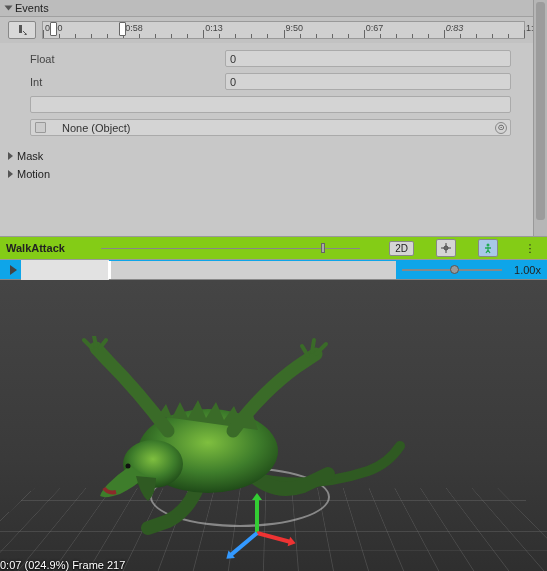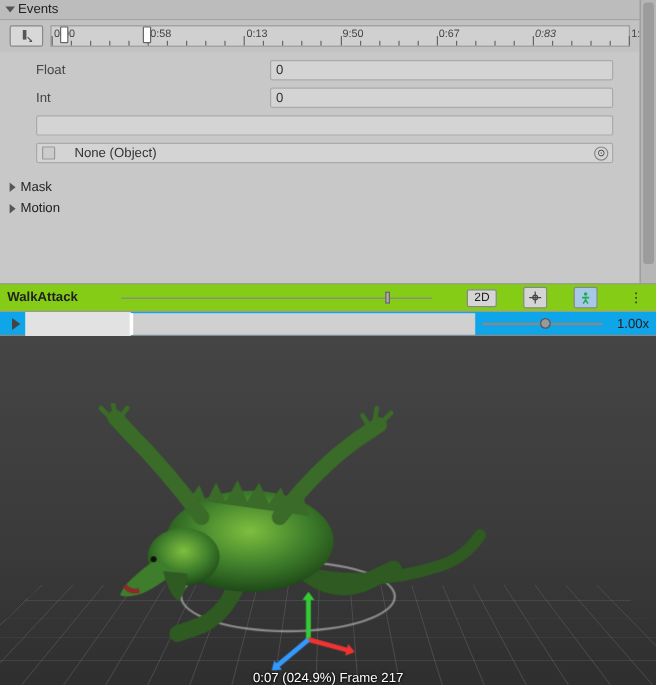--- a/index.html
+++ b/index.html
@@ -60,21 +60,21 @@
 
 .gizmo-ring { position: absolute; left: 150px; bottom: 50px; width: 180px; height: 60px; border: 2px solid rgba(220,220,220,0.5); border-radius: 50%; }
 .gizmo { position: absolute; left: 232px; bottom: 60px; width: 50px; height: 60px; }
 .axis { position: absolute; left: 50%; top: 70%; width: 4px; height: 36px; transform-origin: bottom center; }
 .axis.y { background: #3c3; transform: translateX(-50%) rotate(0deg); }
 .axis.x { background: #e33; transform: translateX(-50%) rotate(105deg); height: 34px; }
 .axis.z { background: #39f; transform: translateX(-50%) rotate(-130deg); height: 34px; }
 .axis::after { content:''; position:absolute; top:-6px; left:-3px; width:0; height:0; border-left:5px solid transparent; border-right:5px solid transparent; border-bottom:7px solid currentColor; }
 .axis.y::after { color:#3c3; } .axis.x::after { color:#e33; } .axis.z::after { color:#39f; }
 
-.frame-info { position: absolute; bottom: 6px; left: 0; right: 0; text-align: center; font-size: 11px; color: #fff; text-shadow: 0 1px 2px #000, 0 0 3px #000; }
+.frame-info { position: absolute; bottom: 6px; left: 0; right: 0; text-align: left; font-size: 11px; color: #fff; text-shadow: 0 1px 2px #000, 0 0 3px #000; }
 
 .scrollbar-v { position: absolute; right: 0; top: 0; bottom: 0; width: 14px; background: #b6b6b6; border-left: 1px solid #999; }
 .scrollbar-thumb { position: absolute; left: 2px; right: 2px; top: 2px; height: 218px; background: #9c9c9c; border-radius: 3px; }
 .content-area { position: absolute; left: 0; right: 14px; top: 0; }
 </style>
 </head>
 <body>
 
 <div class="content-area">
   <div class="events-section">

